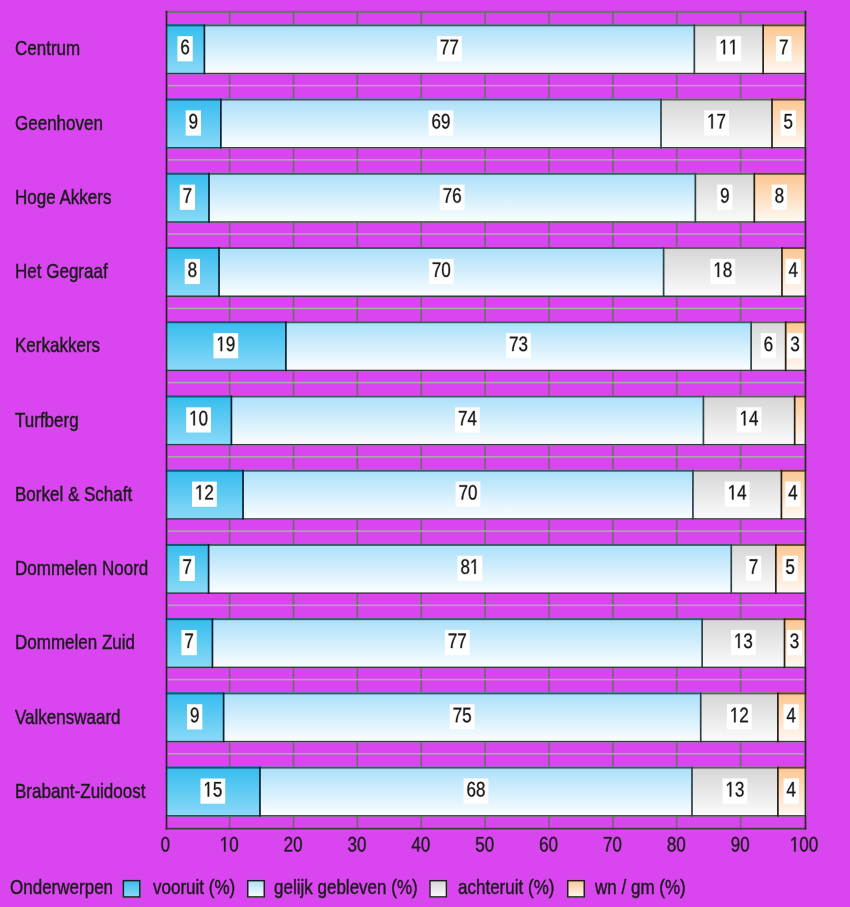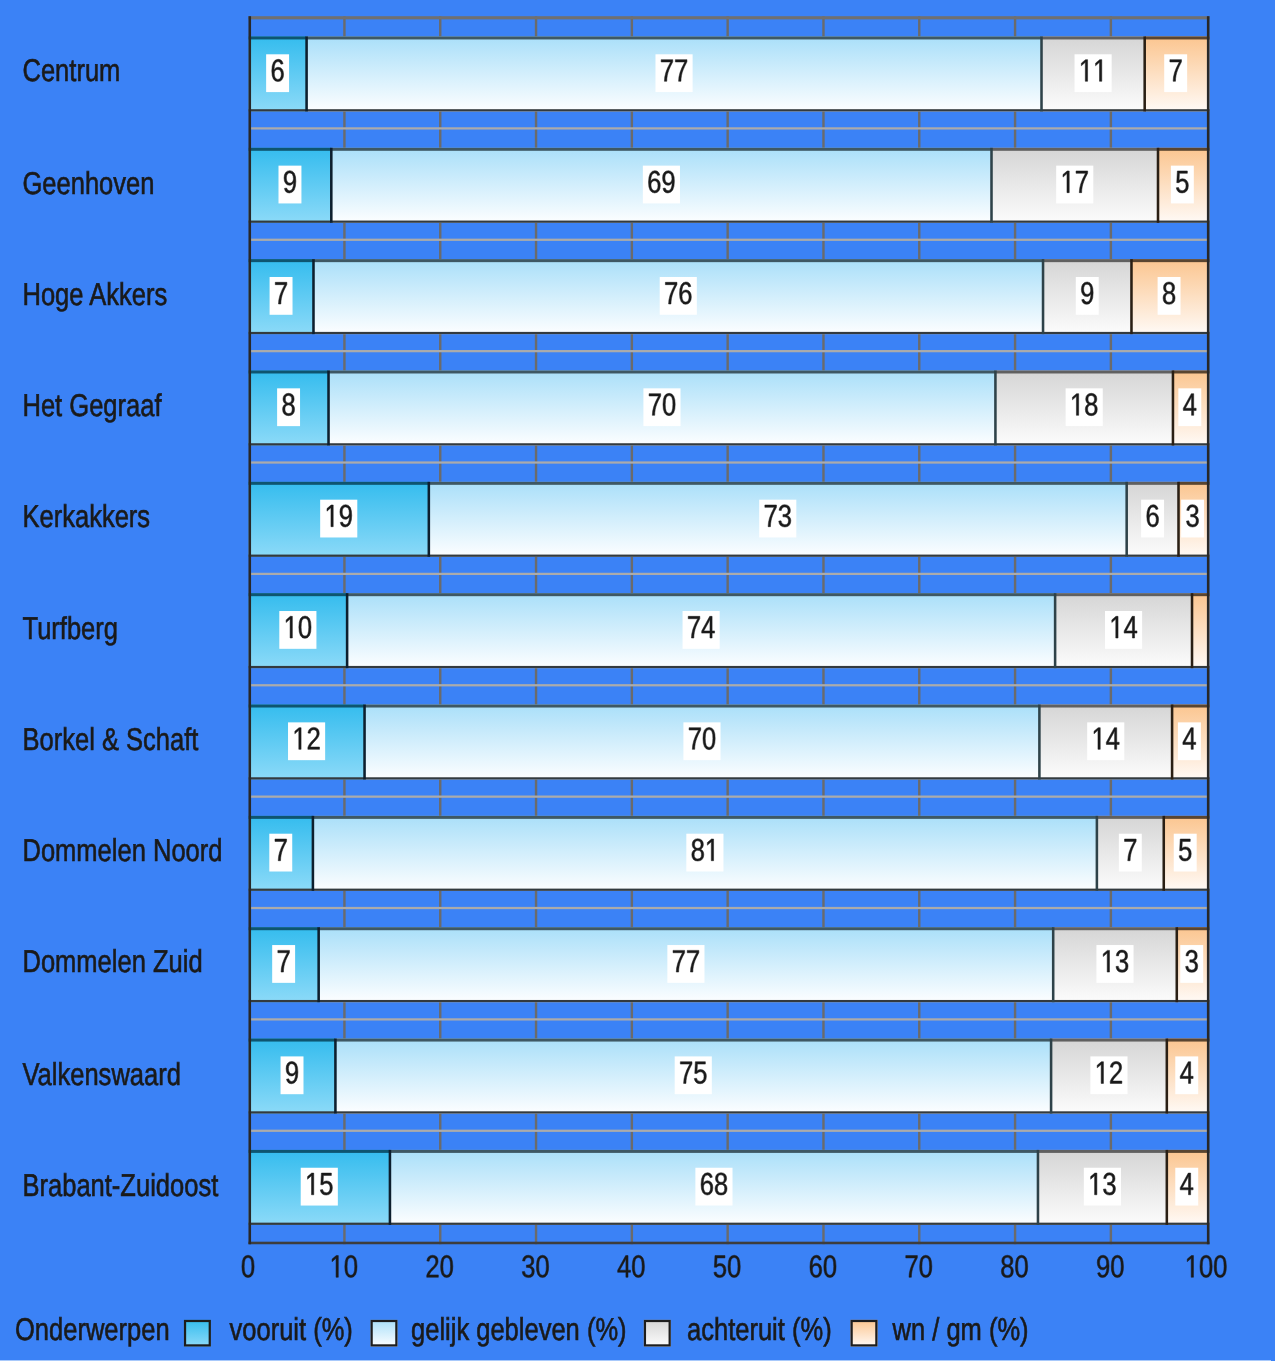--- a/index.html
+++ b/index.html
@@ -1,18 +1,18 @@
 <!DOCTYPE html>
 <html><head>
 <meta charset="utf-8">
 <title>Onderwerpen</title>
 <style>
   html,body{margin:0;padding:0;background:#ffffff;-webkit-font-smoothing:antialiased;}
   body{width:850px;height:907px;overflow:hidden;font-family:"Liberation Sans",sans-serif;}
-  #chart{position:relative;width:850px;height:907px;background:#3b82f6;}
+  #chart{position:relative;width:850px;height:907px;background:#d946ef;}
   #plot-svg{position:absolute;left:0;top:0;}
   #cats,#legend{position:absolute;left:0;top:0;width:850px;height:907px;}
   .cat-label{position:absolute;will-change:opacity;white-space:pre;color:#1a1a1a;-webkit-text-stroke:0.42px #1a1a1a;font-size:21px;line-height:21px;
              transform:scaleX(0.81);transform-origin:left center;}
   .legend-text{position:absolute;will-change:opacity;white-space:pre;color:#1a1a1a;-webkit-text-stroke:0.42px #1a1a1a;font-size:21px;line-height:21px;
              transform:scaleX(0.81);transform-origin:left center;}
 </style>
 </head>
 <body>
 

